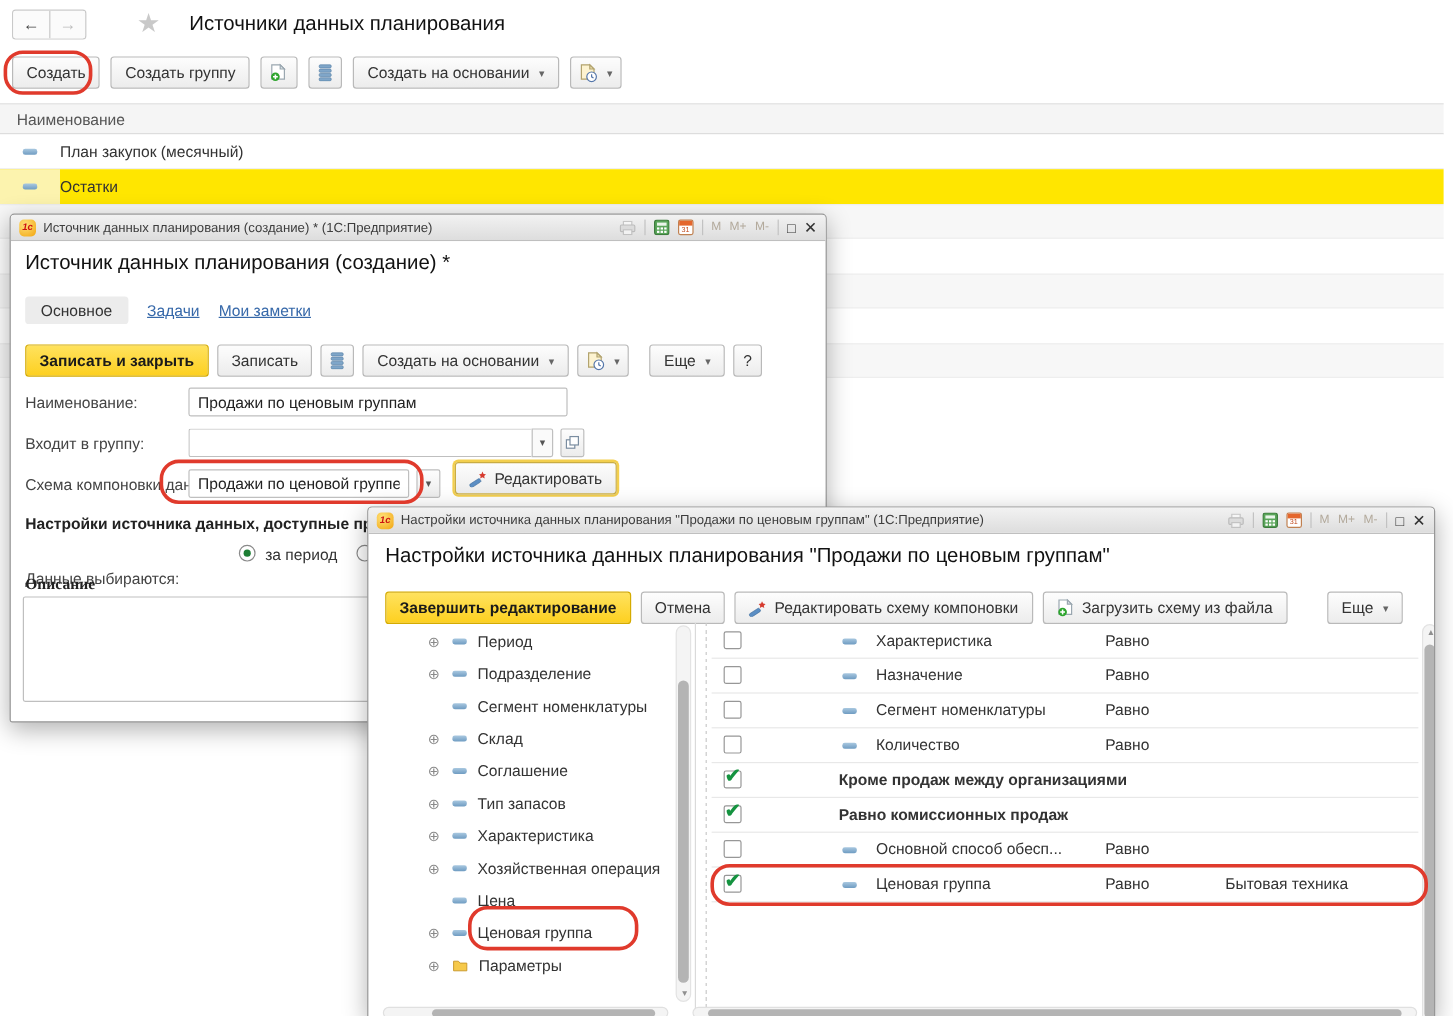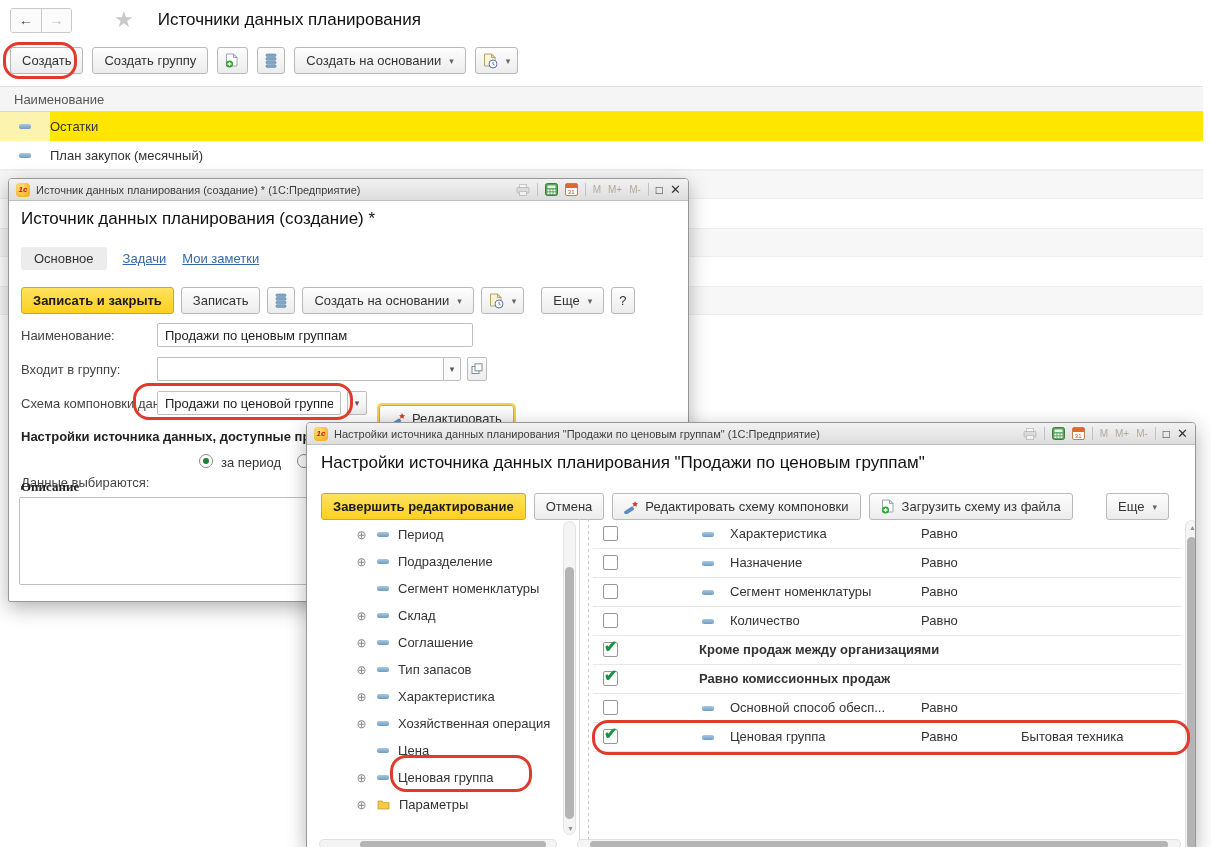--- a/index.html
+++ b/index.html
@@ -164,31 +164,31 @@
             <circle cx="10" cy="11" r="4" fill="#fff" stroke="#5577aa"></circle>
             <path d="M10 8.8v2.2l1.6 1" stroke="#5577aa" stroke-width="1" fill="none"></path>
           </svg>
         </span>
         <span class="drop">▾</span>
       </button>
   </div>
 
   <div class="list-header">Наименование</div>
   <div class="main-list" id="main-list">
+      <div class="list-row">
+        <span class="row-icon">
+          <span class="dash"></span>
+        </span>
+        <span class="row-label">План закупок (месячный)</span>
+      </div>
       <div class="list-row sel">
         <span class="row-icon">
           <span class="dash"></span>
         </span>
         <span class="row-label">Остатки</span>
-      </div>
-      <div class="list-row">
-        <span class="row-icon">
-          <span class="dash"></span>
-        </span>
-        <span class="row-label">План закупок (месячный)</span>
       </div>
       <div class="stripe g"></div>
       <div class="stripe"></div>
       <div class="stripe g"></div>
       <div class="stripe"></div>
       <div class="stripe g"></div>
     </div>
 
   <section class="window" id="dialog1" style="left:8px; top:178px; width:681px; height:424px; z-index:10;">
     <div class="titlebar">
@@ -287,21 +287,21 @@
             <svg width="12" height="12" viewBox="0 0 12 12">
               <rect x="1" y="3.5" width="7" height="7" fill="#fff" stroke="#7a8da0"></rect>
               <rect x="4" y="0.8" width="7" height="7" fill="#fff" stroke="#7a8da0"></rect>
             </svg>
           </span>
         </span>
 
       <label class="form-label" style="top:195px;">Схема компоновки данных:</label>
       <input class="field" style="position: absolute; left: 148px; top: 190px; width: 184px;" readonly="" value="Продажи по ценовой группе">
       <span class="mini-btn" style="position:absolute; left:338px; top:190px;">▾</span>
-      <button class="btn" style="position:absolute; left:370px; top:204px; box-shadow:0 0 0 2px #f3cf4e; border-color:#c9ad44;">
+      <button class="btn" style="position:absolute; left:370px; top:184px; box-shadow:0 0 0 2px #f3cf4e; border-color:#c9ad44;">
         <span class="js-ic-wand">
             <svg width="15" height="14" viewBox="0 0 15 14">
               <rect x="0" y="9" width="10" height="3.2" rx="1" transform="rotate(-33 5 10.5)" fill="#5b8ec4" stroke="#3f6c9c" stroke-width="0.5"></rect>
               <path d="M11 1l1 1.9 2 .4-1.5 1.4.4 2-1.9-1-1.8 1 .3-2L8.2 3.3l2-.4z" fill="#d63b2f"></path>
             </svg>
           </span>
         <span>Редактировать</span>
       </button>
 
       <div class="bold-caption" style="position:absolute; left:12px; top:228px; white-space:nowrap;">Настройки источника данных, доступные при</div>

